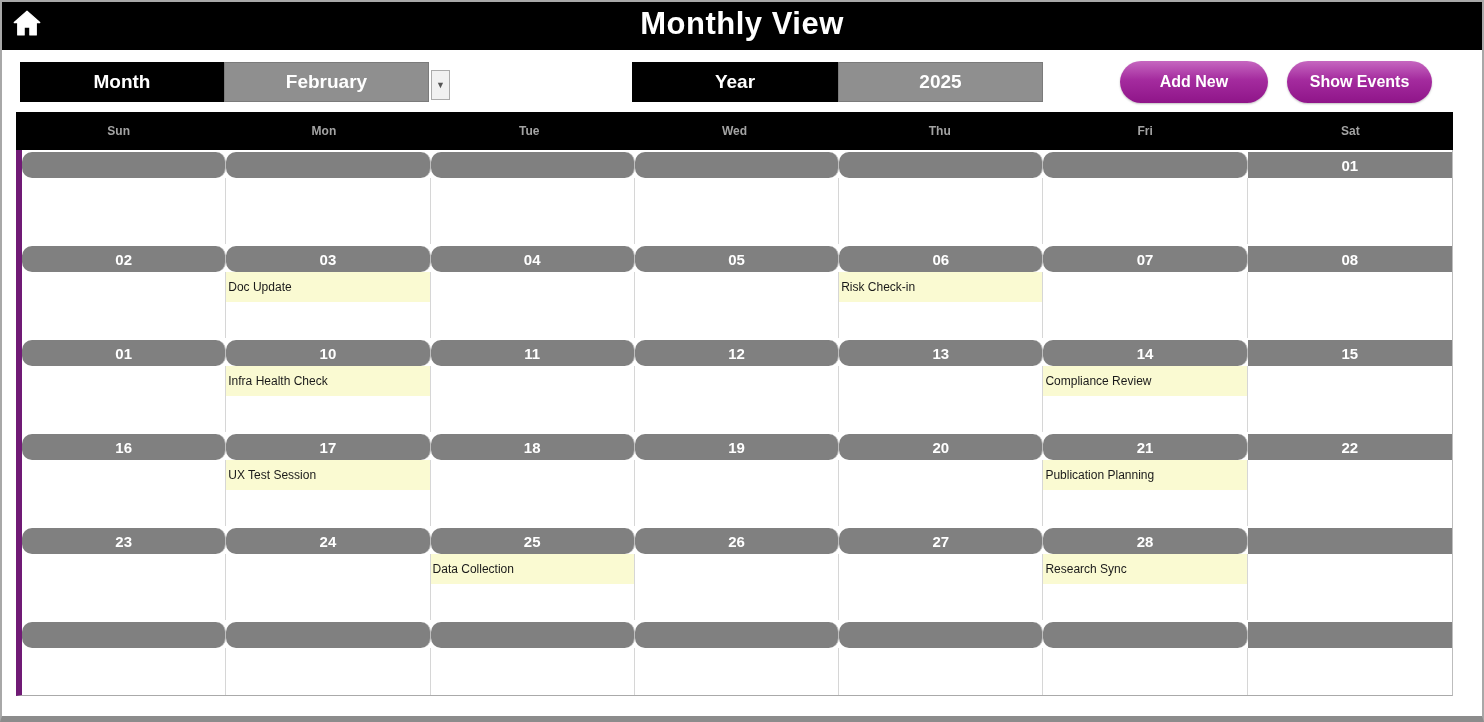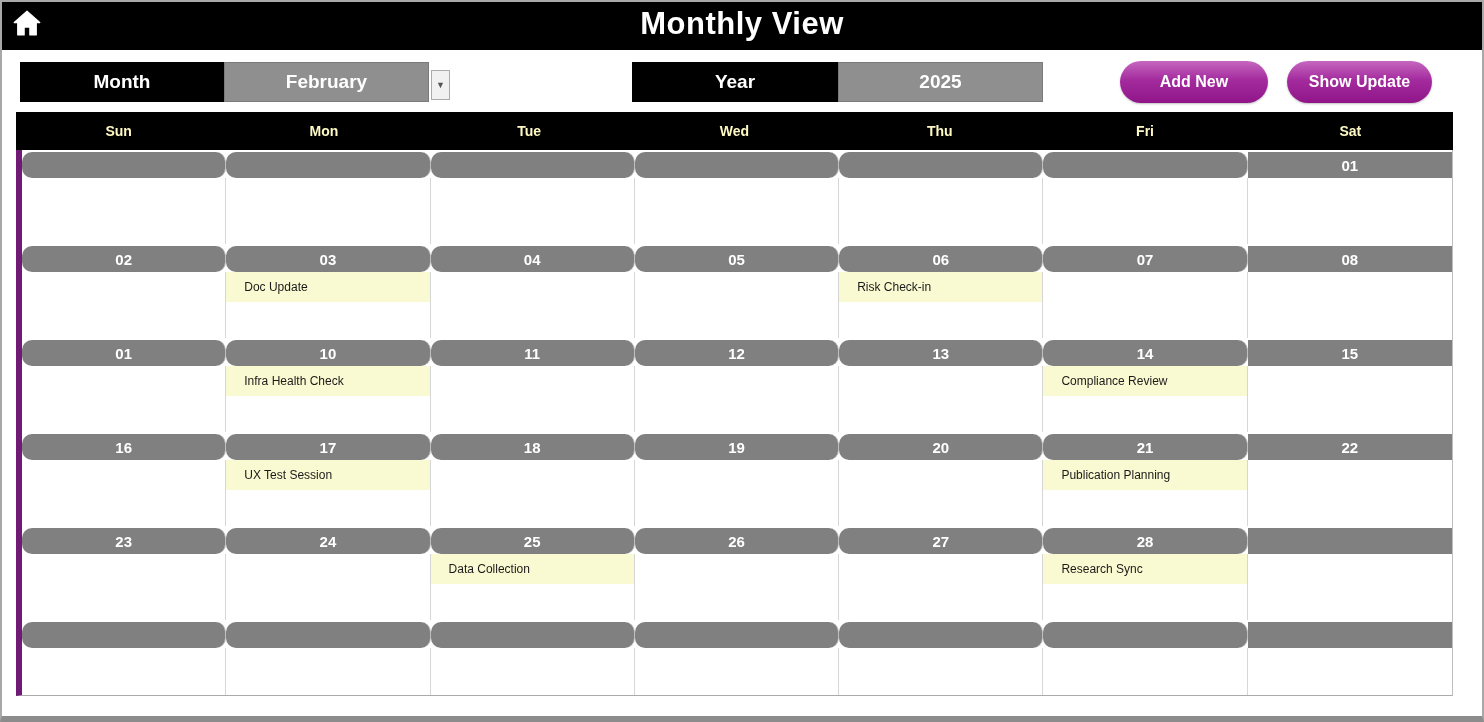--- a/index.html
+++ b/index.html
@@ -50,21 +50,21 @@
     box-shadow:0 1px 2px rgba(0,0,0,0.25);
   }
   #add-new-btn     { left:1118px; width:148px; }
   #show-events-btn { left:1285px; width:145px; }
   
   .calendar { position:absolute; left:14px; top:110px; width:1437px; }
   .day-header-row {
     height:38px; background:#000000; display:grid; grid-template-columns:repeat(7,1fr);
   }
   .day-header-cell {
-    color:#fef9c3; font-size:14px; font-weight:bold;
+    color:#a3a3a3; font-size:12px; font-weight:bold;
     display:flex; align-items:center; justify-content:center;
   }
   .weeks { border-left:6px solid #701a75; border-right:1px solid #bdbdbd; border-bottom:1px solid #aaaaaa; }
   .date-strip {
     height:28px; background:#ffffff; border-top:2px solid #ffffff;
     display:grid; grid-template-columns:repeat(7,1fr);
   }
   .date-cell {
     background:#808080; color:#ffffff; font-size:15px; font-weight:bold;
     display:flex; align-items:center; justify-content:center; cursor:default;
@@ -72,21 +72,21 @@
   .date-cell:not(:last-child){ border-right:1px solid #bfbfbf;border-radius:10px; }
   .content-row {
     height:66px; background:#ffffff; display:grid; grid-template-columns:repeat(7,1fr);
   }
   .content-row.short { height:47px; }
   .content-cell { background:#ffffff; position:relative; }
   .content-cell:not(:last-child){ border-right:1px solid #d6d6d6; }
   .event {
     position:absolute; left:0; right:0; top:0; height:30px; background:#fafad2;
     color:#1a1a1a; font-size:12px; display:flex; align-items:center;
-    padding-left:18px; cursor:pointer; white-space:nowrap; overflow:hidden;
+    padding-left:2px; cursor:pointer; white-space:nowrap; overflow:hidden;
   }
 </style>
 </head>
 <body>
 
 <div class="window">
 
   <div class="titlebar">
     <div class="home-btn">
       <span>
@@ -99,21 +99,21 @@
   </div>
 
   <div id="month-label" class="ctl-label">Month</div>
   <div id="month-value" class="ctl-value">February</div>
   <div class="dropdown-btn">
     <span>▼</span>
   </div>
   <div id="year-label" class="ctl-label">Year</div>
   <div id="year-value" class="ctl-value">2025</div>
   <button id="add-new-btn" class="pill-btn">Add New</button>
-  <button id="show-events-btn" class="pill-btn">Show Update</button>
+  <button id="show-events-btn" class="pill-btn">Show Events</button>
 
   <div class="calendar">
     <div class="day-header-row">
         <div class="day-header-cell">Sun</div>
         <div class="day-header-cell">Mon</div>
         <div class="day-header-cell">Tue</div>
         <div class="day-header-cell">Wed</div>
         <div class="day-header-cell">Thu</div>
         <div class="day-header-cell">Fri</div>
         <div class="day-header-cell">Sat</div>

